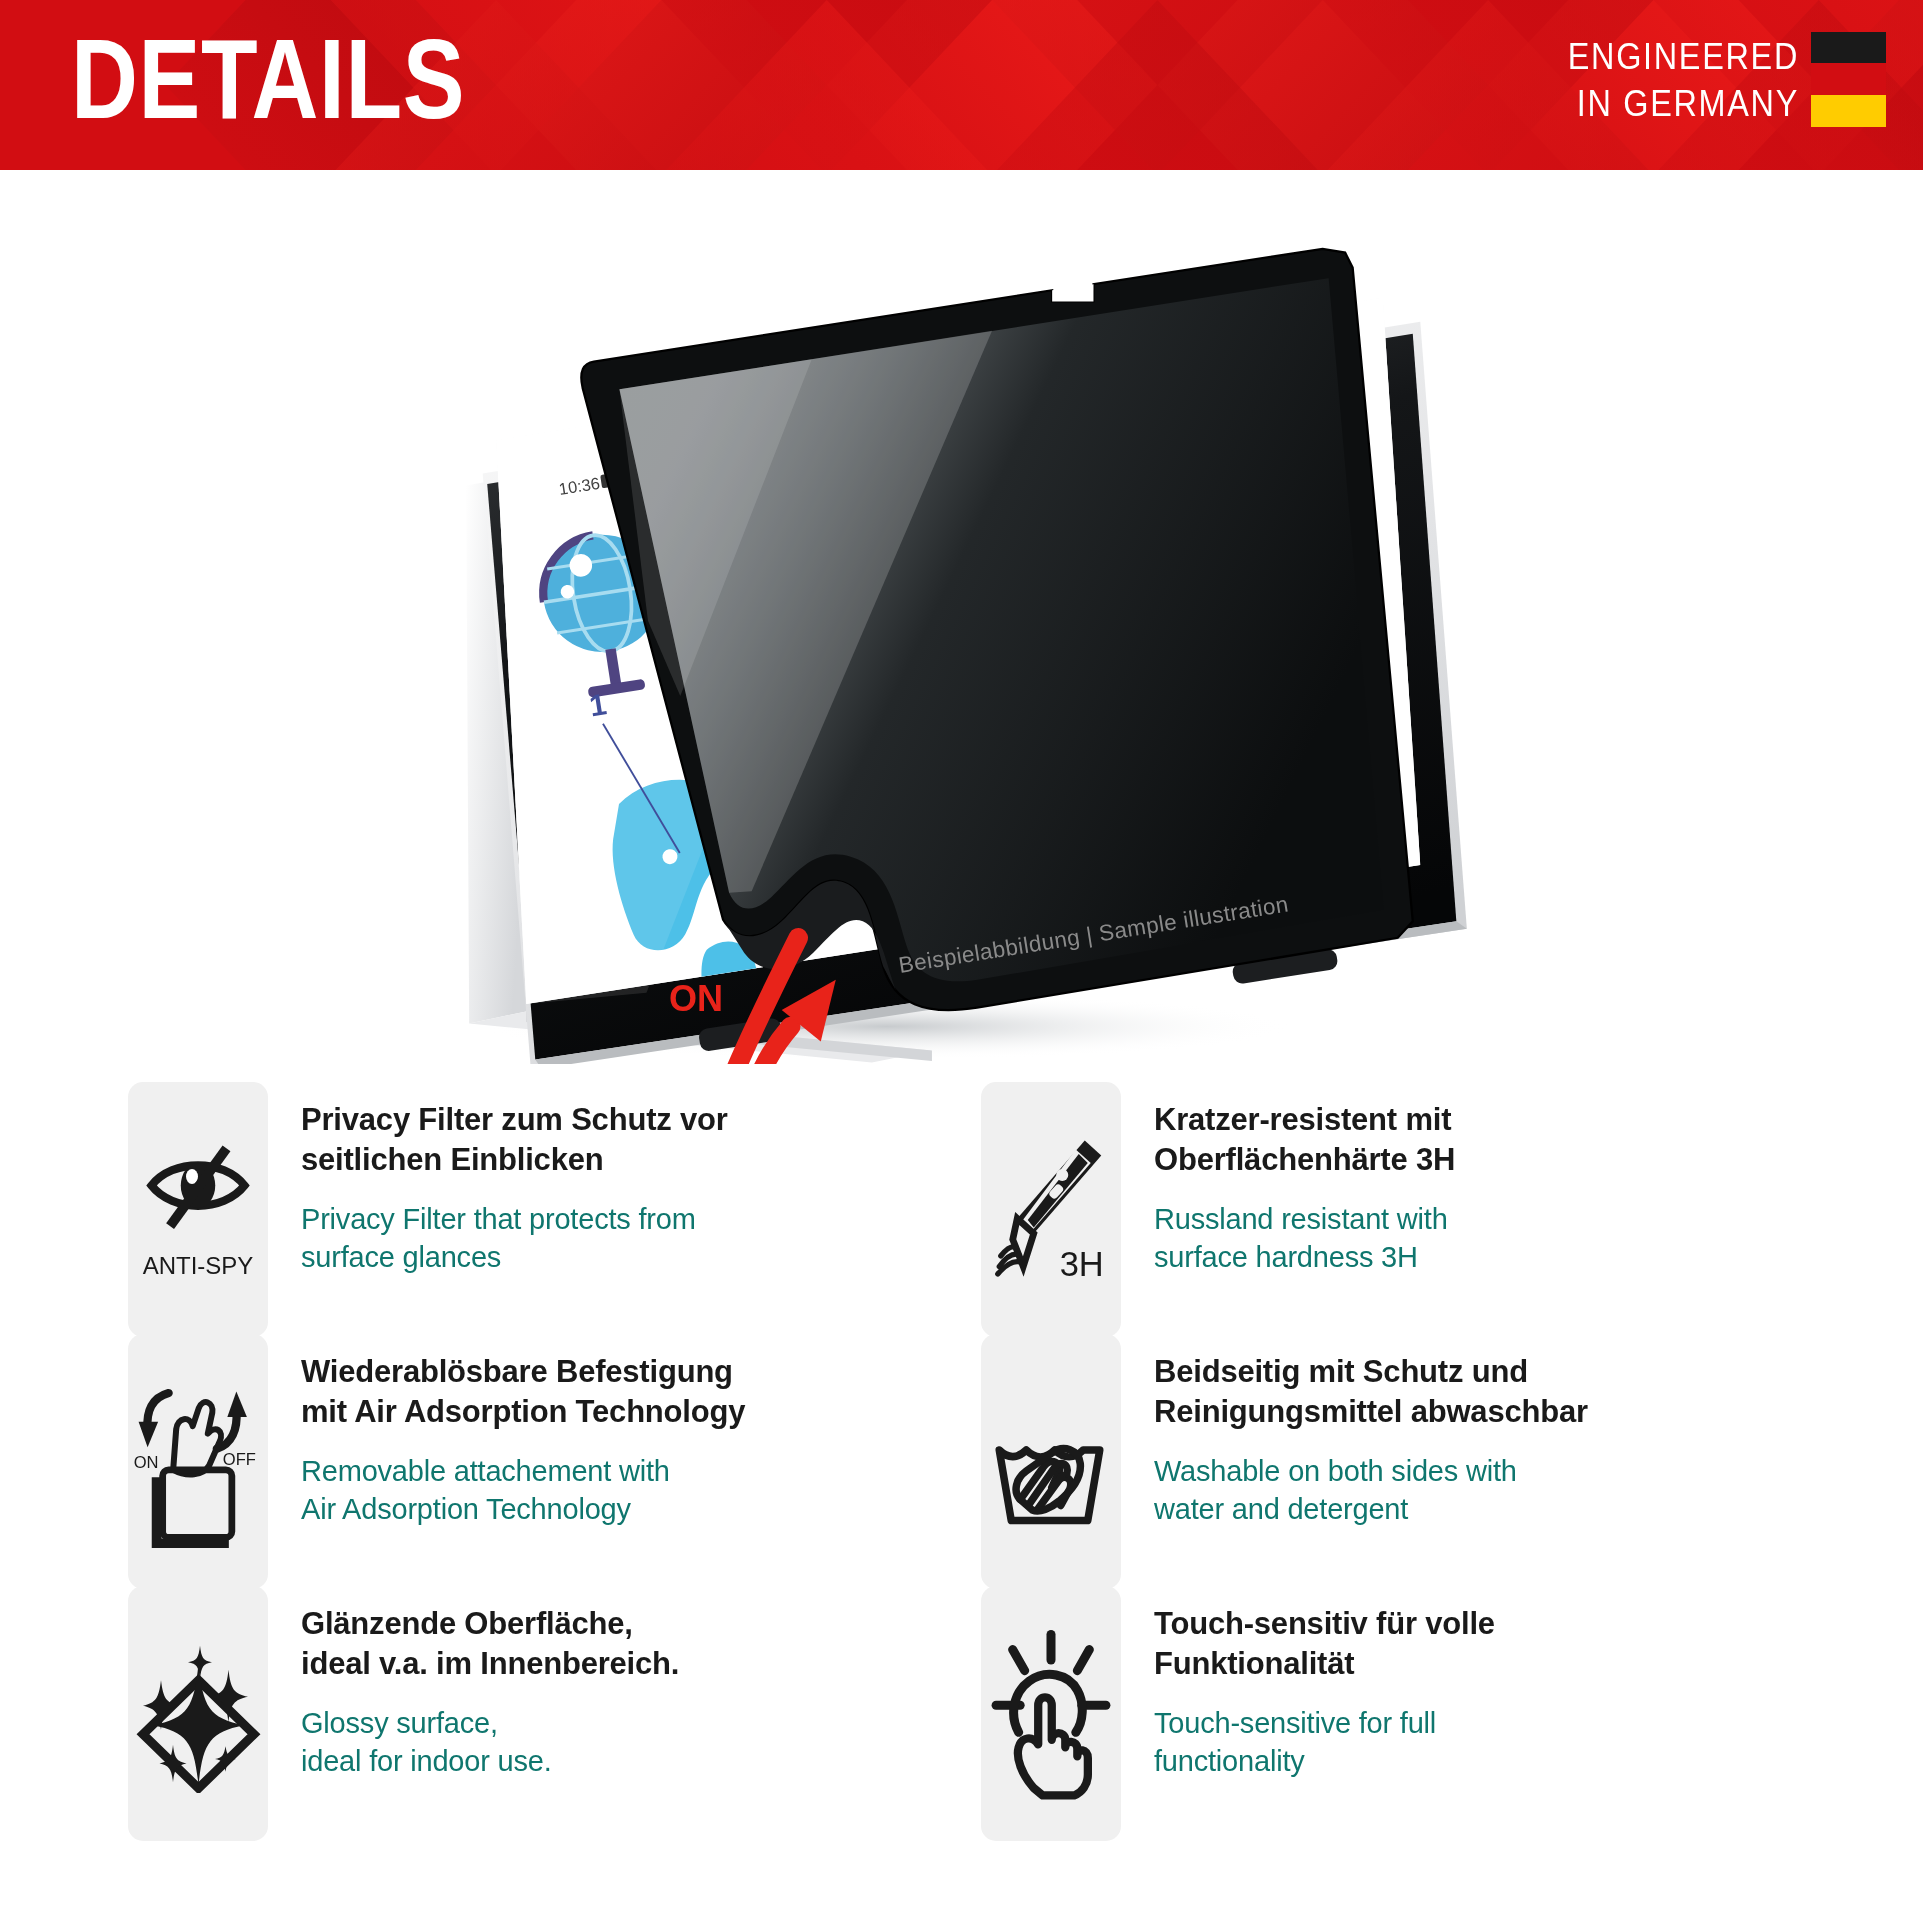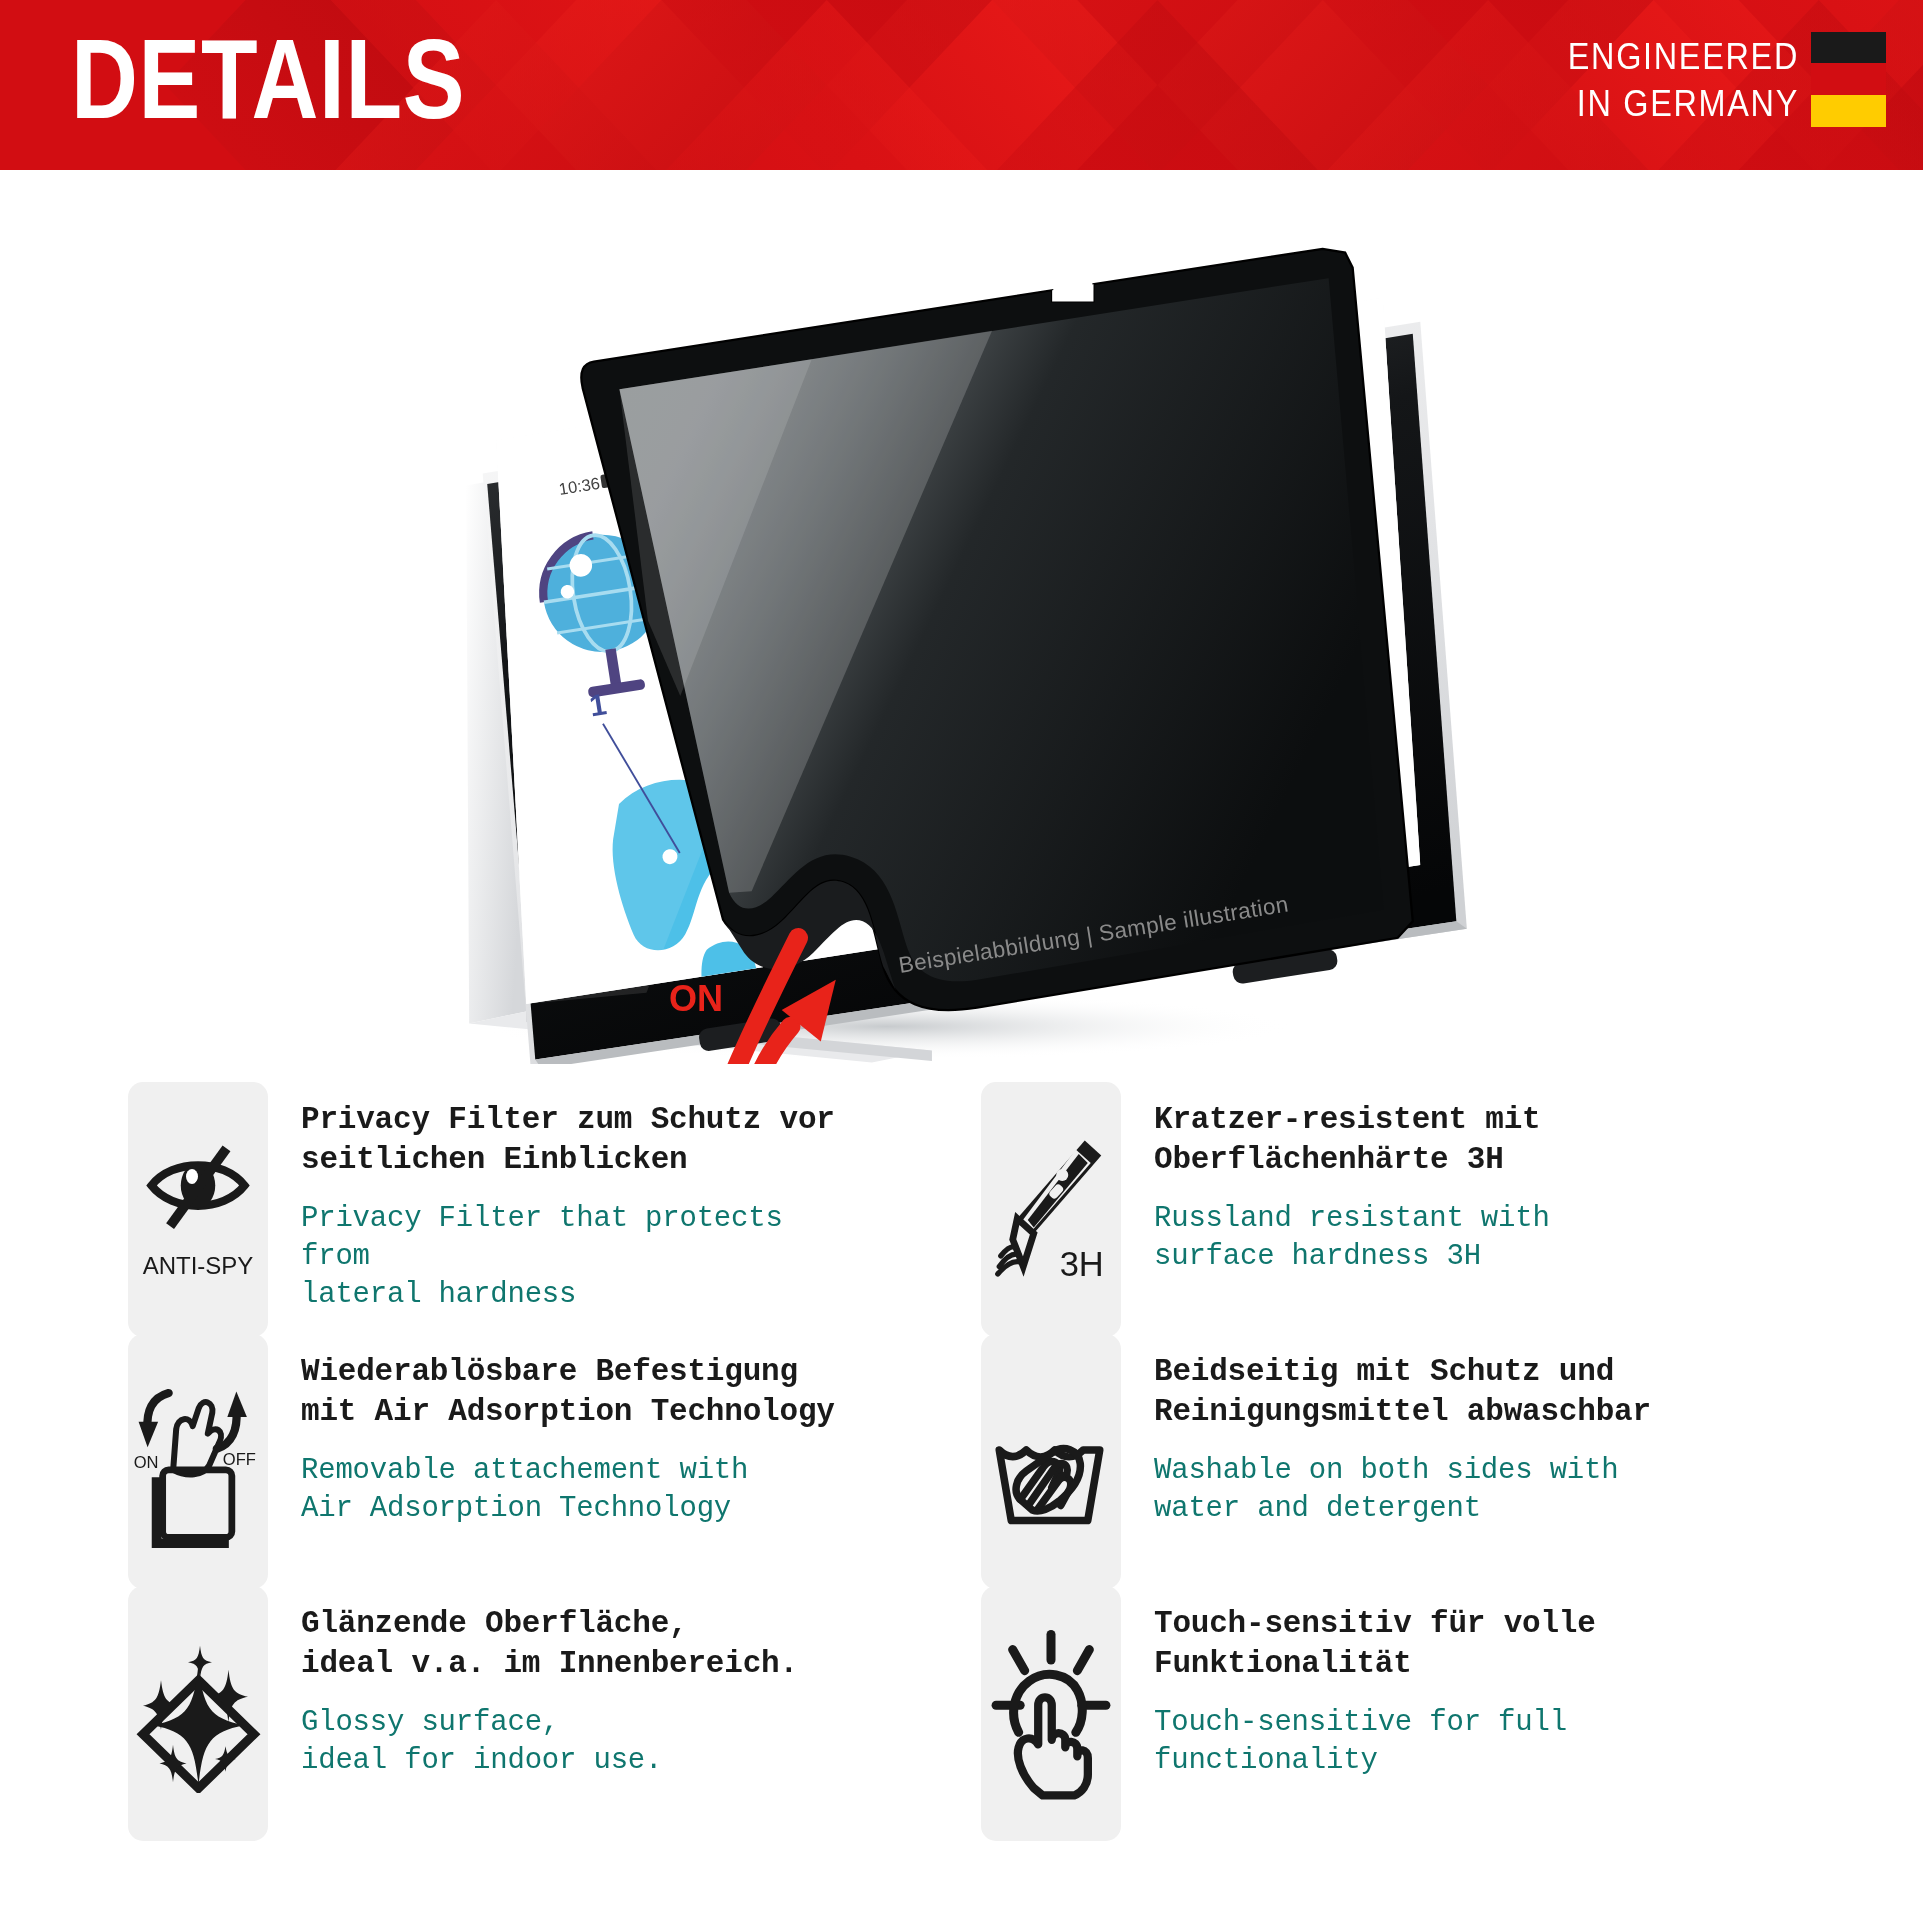--- a/index.html
+++ b/index.html
@@ -132,21 +132,20 @@
     border-radius: 15px;
     display: flex;
     align-items: center;
     justify-content: center;
     position: relative;
   }
   .feature-icon-tile svg { display: block; }
   .feature-text {
     padding-top: 18px;
     max-width: 556px;
-    font-family: Liberation Mono, monospace;
   }
   .feature-title {
     font-size: 31px;
     line-height: 40px;
     font-weight: bold;
     color: #1a1a1a;
     letter-spacing: -0.2px;
     margin: 0 0 19.5px 0;
   }
   .feature-sub {
@@ -471,21 +470,21 @@
         <text x="80" y="196" text-anchor="middle" font-family="Liberation Sans, sans-serif" font-size="32" font-weight="normal" fill="#1a1a1a" letter-spacing="0">ANTI-SPY</text>
       </svg>
     </div>
     <div class="feature-text">
       <p class="feature-title">
         <span class="nowrapline">Privacy Filter zum Schutz vor</span>
         <span class="nowrapline">seitlichen Einblicken</span>
       </p>
       <p class="feature-sub">
         <span class="nowrapline">Privacy Filter that protects from</span>
-        <span class="nowrapline">lateral hardness</span>
+        <span class="nowrapline">surface glances</span>
       </p>
     </div>
   </div>
 
   <div class="feature">
     <div class="feature-icon-tile">
       <svg width="128" height="165" viewBox="0 0 170 220">
         <g transform="rotate(0 85 100)">
           <polygon points="130,18 152,38 62,142 40,122" fill="#1a1a1a"></polygon>
           <polygon points="118,30 138,48 58,140 46,126" fill="#f0f0f0"></polygon>

